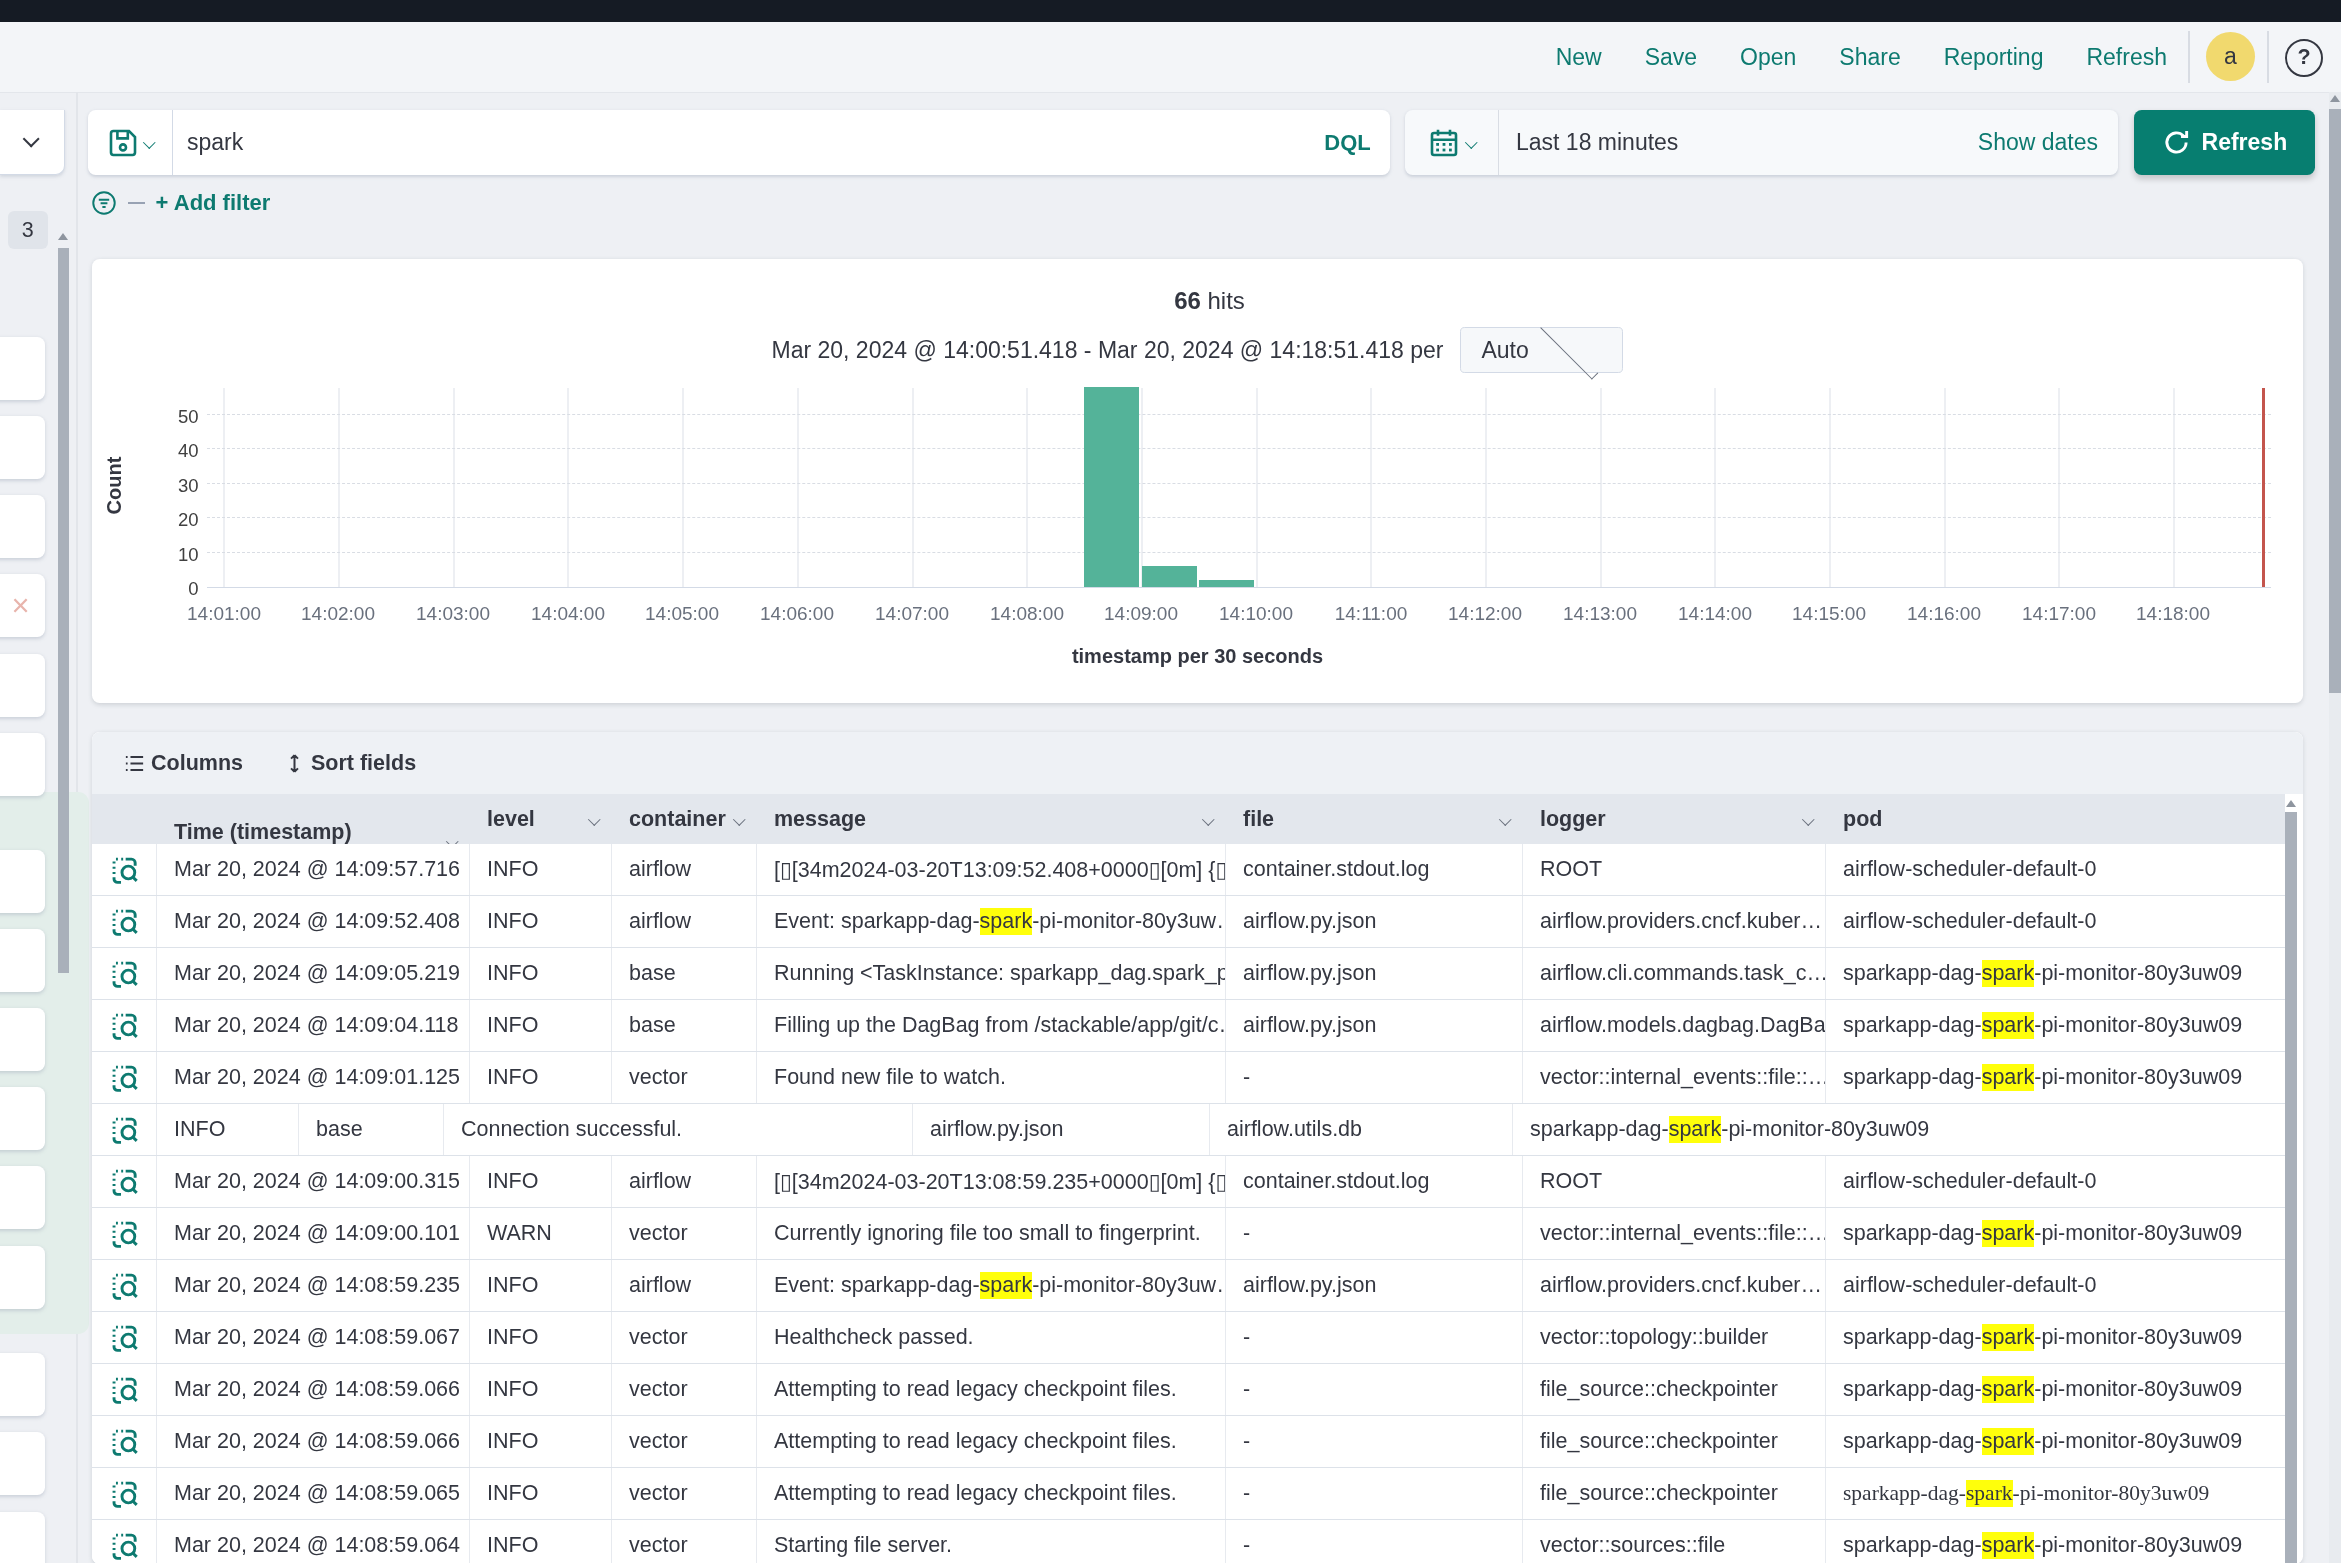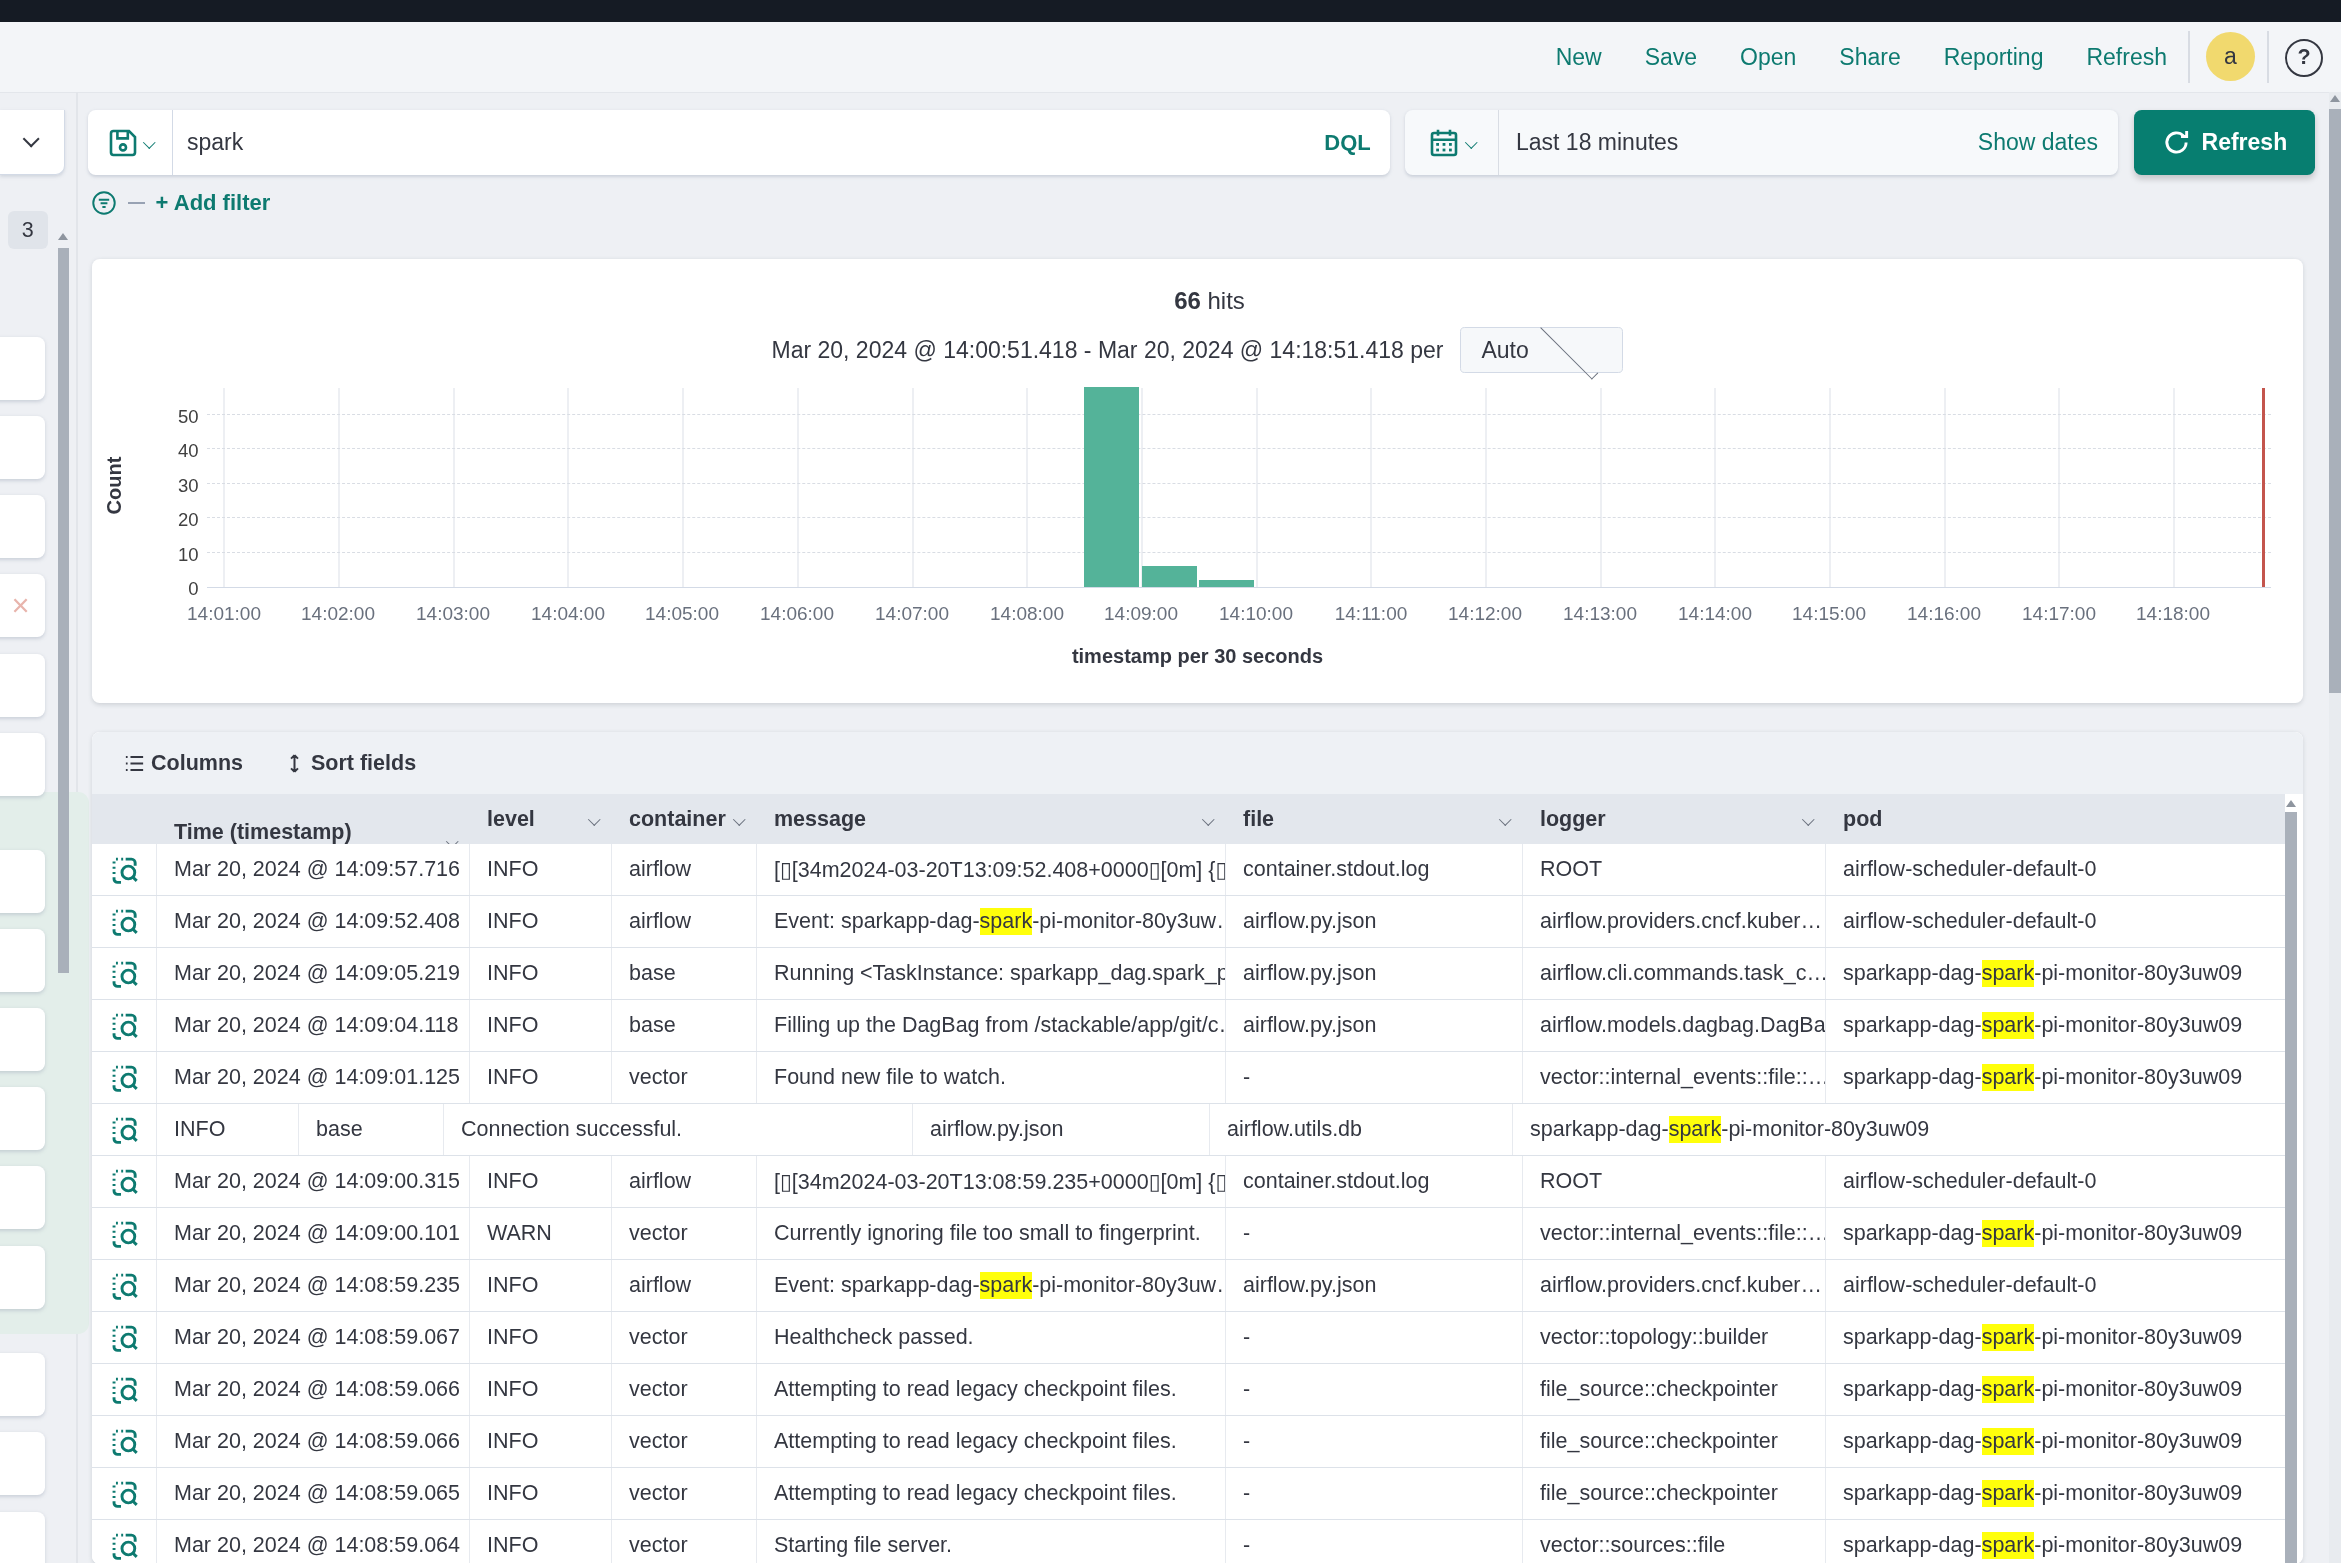--- a/index.html
+++ b/index.html
@@ -530,21 +530,21 @@
             <circle cx="10" cy="9.3" r="3.3"></circle>
             <path d="M12.4 11.7 14.3 13.6"></path>
           </svg>
         </div>
         <div class="tcell" style="width: 313px;">Mar 20, 2024 @ 14:08:59.065</div>
         <div class="tcell" style="width: 142px;">INFO</div>
         <div class="tcell" style="width: 145px;">vector</div>
         <div class="tcell" style="width: 469px;">Attempting to read legacy checkpoint files.</div>
         <div class="tcell" style="width: 297px;">-</div>
         <div class="tcell" style="width: 303px;">file_source::checkpointer</div>
-        <div class="tcell last" style="width: 459px;">sparkapp-dag-<mark>spark</mark>-pi-monitor-80y3uw09</div>
+        <div class="tcell last" style="width: 459px; font-family: Liberation Serif, serif;">sparkapp-dag-<mark>spark</mark>-pi-monitor-80y3uw09</div>
       </div>
       <div class="trow">
         <div class="tcell icon" style="width: 65px;">
           <svg width="31" height="32" viewBox="0 0 16 16" fill="none" stroke="#0d7a70" stroke-width="1.5">
             <path d="M2.6 3.6v9" stroke-dasharray="1 1.7"></path>
             <path d="M3.6 2.4h5" stroke-dasharray="1 1.7"></path>
             <path d="M8.6 2.4h3a1.9 1.9 0 0 1 1.9 1.9v1.5M2.6 12.6a1.8 1.8 0 0 0 1.8 1.8h1.8"></path>
             <circle cx="10" cy="9.3" r="3.3"></circle>
             <path d="M12.4 11.7 14.3 13.6"></path>
           </svg>

